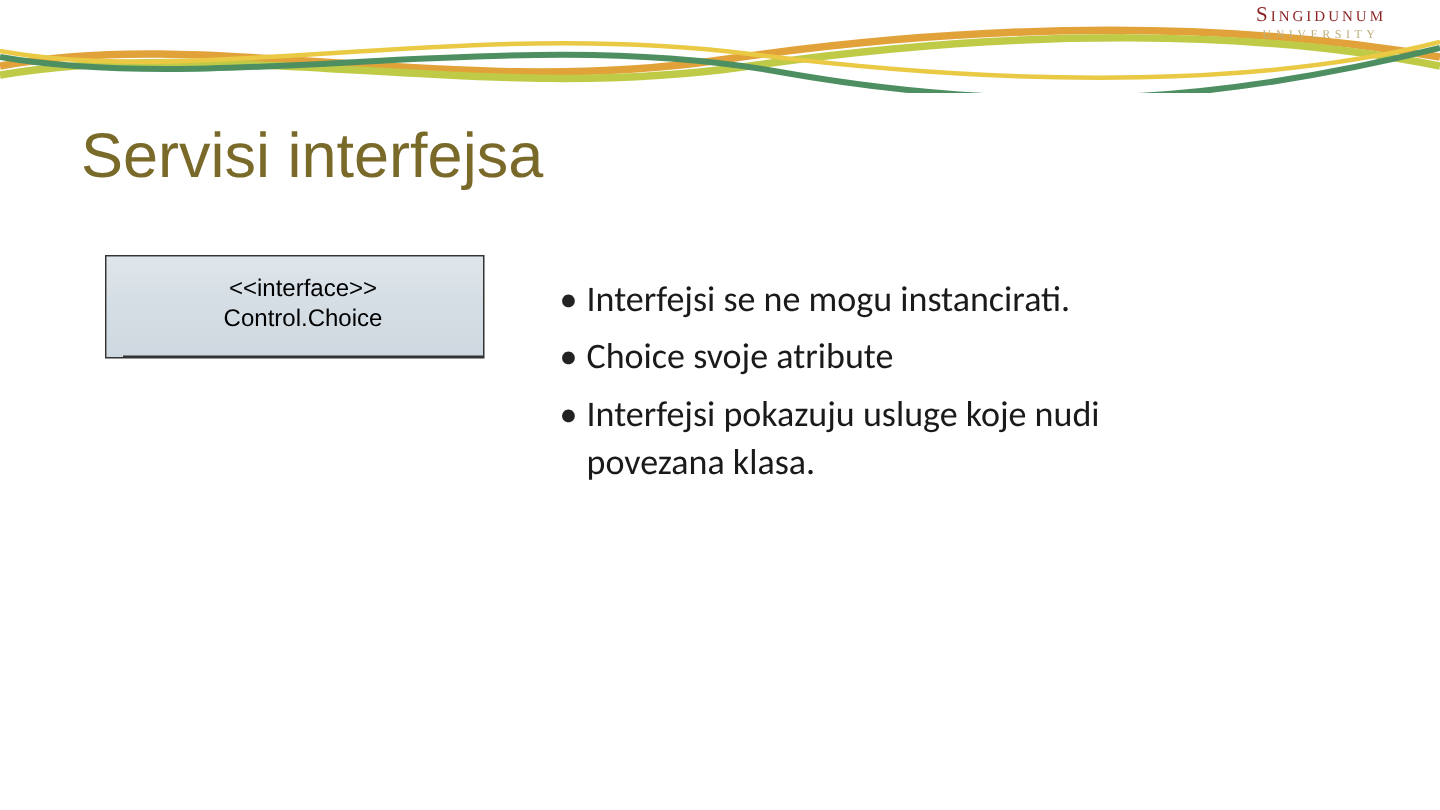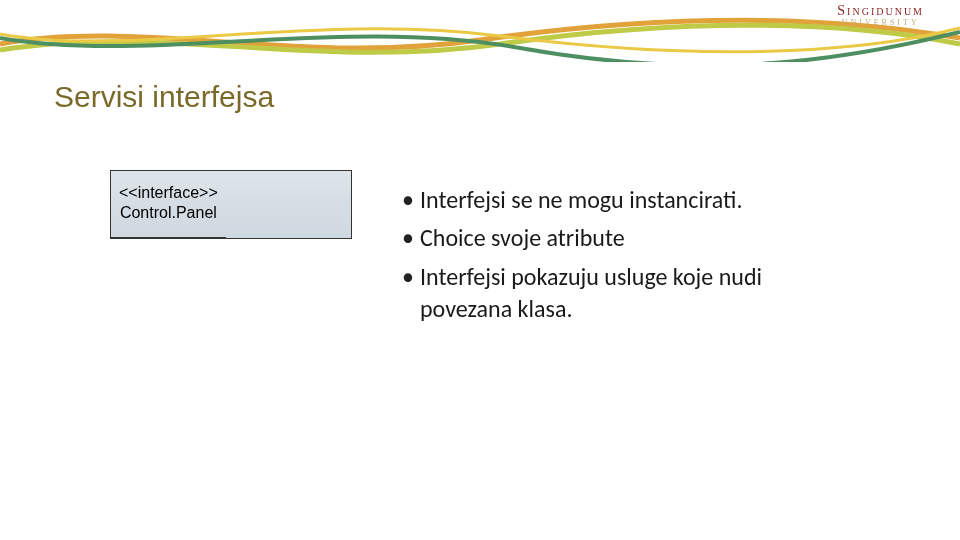--- a/index.html
+++ b/index.html
@@ -43,47 +43,48 @@
     font-size: 8px;
     letter-spacing: 3px;
     text-transform: uppercase;
   }
 
   
   .slide-title {
     position: absolute;
     top: 80px;
     left: 54px;
-    font-size: 30px;
+    font-size: 42px;
     color: #7a6a2a;
     font-weight: 400;
     font-family: "Segoe UI Light", "Calibri Light", "Segoe UI", sans-serif;
   }
 
   
   .content {
     position: absolute;
     top: 170px;
     left: 0;
     width: 960px;
     display: flex;
     align-items: flex-start;
   }
 
   
   .uml-box {
-    margin-left: 110px;
+    margin-left: 70px;
     width: 240px;
     border: 1px solid #333;
     font-family: Arial, Helvetica, sans-serif;
     font-size: 16px;
     color: #000;
     background: linear-gradient(#dfe6eb 0%, #d6dee5 45%, #cfd8e0 100%);
     display: flex;
-    flex-direction: row;
+    flex-direction: column;
+    padding-left: 11px;
   }
   .uml-head {
     text-align: center;
     padding: 12px 8px 14px;
     border-bottom: 1px solid #333;
     line-height: 1.25;
   }
   .uml-ops {
     padding: 12px 10px 14px;
     line-height: 1.3;
@@ -132,21 +133,21 @@
   <div class="logo-sub">University</div>
 </div>
 
 <div class="slide-title">Servisi interfejsa</div>
 
 <div class="content">
 
   <div class="uml-box">
     <div class="uml-head">
       <div>&lt;&lt;interface&gt;&gt;</div>
-      <div>Control.Panel</div>
+      <div>Control.Choice</div>
     </div>
   </div>
 
   <div class="bullets">
     <ul>
       <li>Interfejsi se ne mogu instancirati.</li>
       <li>Choice svoje atribute</li>
       <li>Interfejsi pokazuju usluge koje nudi povezana klasa.</li>
     </ul>
   </div>

